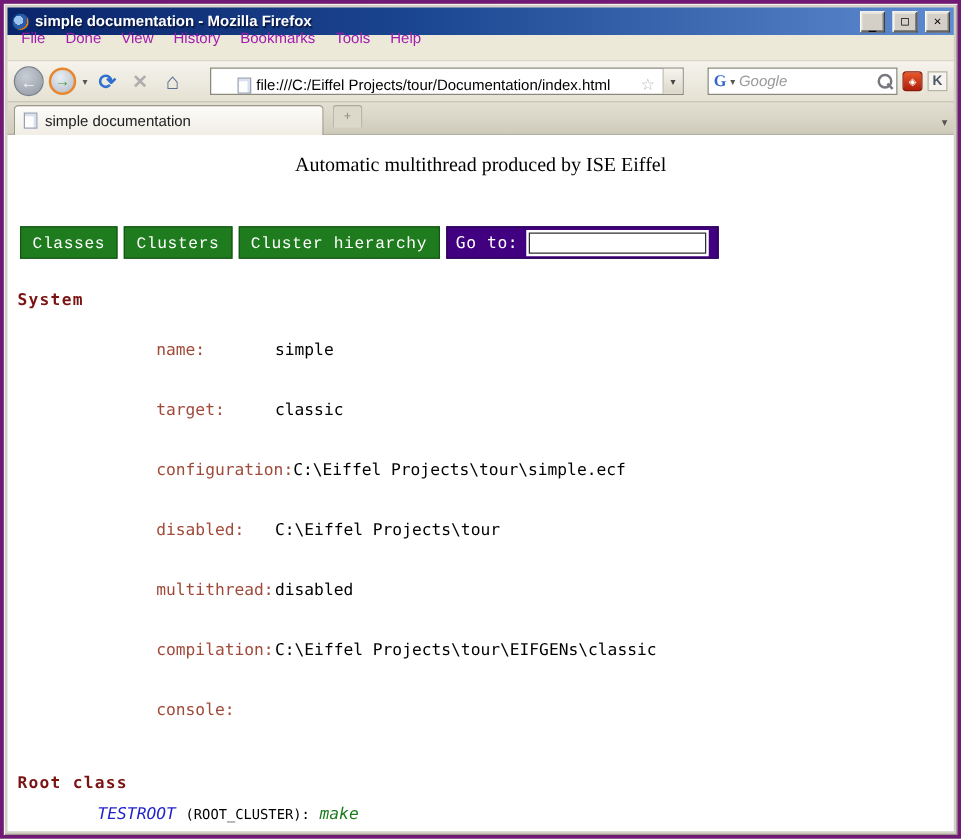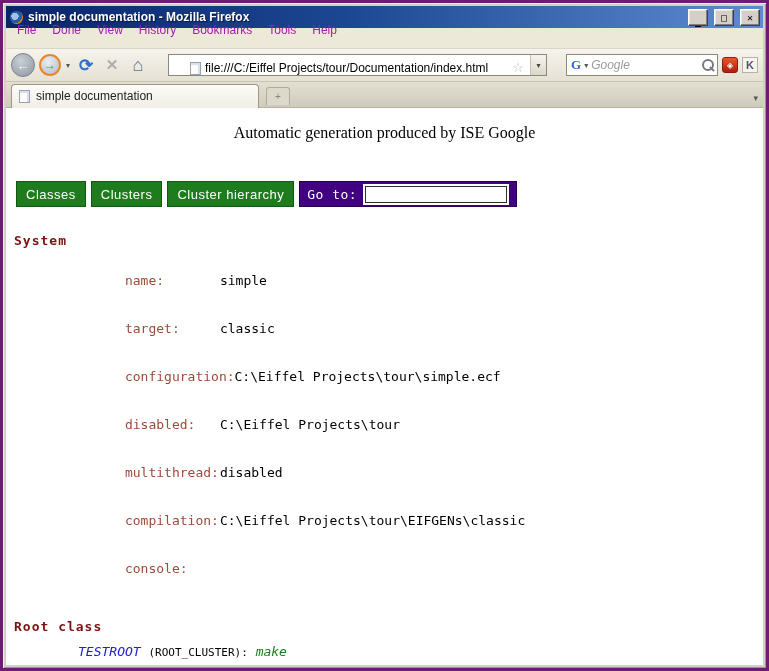--- a/index.html
+++ b/index.html
@@ -80,21 +80,21 @@
   .ext-red { width:16px; height:16px; flex:0 0 16px; border-radius:3px;
              background:linear-gradient(#E85828,#AE1F0E); border:1px solid #8E1A0C;
              display:flex; align-items:center; justify-content:center; color:#fff; font-size:8px; }
   .ext-red::before { content:"\25C8"; }
   .ext-k { width:16px; height:16px; flex:0 0 16px; background:#F6F4EE; border:1px solid #B6B2A4;
            color:#4E5668; font-weight:bold; font-size:11px;
            display:flex; align-items:center; justify-content:center; }
 
   
   .tabbar { height:26px; flex:0 0 26px; background:linear-gradient(#E3E0D3,#CFCBBB);
-            display:flex; align-items:center; padding:2px 4px 0 5px; border-bottom:1px solid #B6B2A2;
+            display:flex; align-items:flex-start; padding:2px 4px 0 5px; border-bottom:1px solid #B6B2A2;
             position:relative; }
   .tab { width:248px; height:24px; background:linear-gradient(#FDFCF9,#EFEDE4);
          border:1px solid #9C988A; border-bottom:none; border-radius:4px 4px 0 0;
          display:flex; align-items:center; gap:6px; padding:0 7px; font-size:12px; color:#222; }
   .tab-stub { width:24px; height:18px; margin-left:7px; background:#DCD8CA;
               border:1px solid #B0AC9E; border-bottom:none; border-radius:3px 3px 0 0;
               display:flex; align-items:center; justify-content:center;
               font-size:10px; color:#8A867A; }
   .tab-stub::before { content:"+"; }
   .alltabs-drop { position:absolute; right:5px; bottom:4px; font-size:9px; color:#555; }
@@ -102,21 +102,21 @@
 
   
   .content { flex:1; background:#fff; overflow:hidden;
              font-family:"DejaVu Sans Mono","Liberation Mono",monospace; font-size:13px; }
   .page-header { text-align:center; font-family:"Liberation Serif","DejaVu Serif",serif;
                  font-size:16px; color:#000; margin-top:16px; }
 
   .navbar { display:flex; align-items:stretch; height:26px; margin-left:10px; gap:5px; }
   .navbar-top { margin-top:39px; }
   .green-btn { background:#1E7C1E; border:1px solid #145614; color:#fff; font-size:13px;
-               font-family:Liberation Sans, sans-serif; display:flex; align-items:center; padding:0 9px;
+               font-family:Liberation Mono, monospace; display:flex; align-items:center; padding:0 9px;
                letter-spacing:0.5px; cursor:pointer; }
   .goto-bar { background:#400080; border:1px solid #2A0055; color:#fff; font-size:13px;
               display:flex; align-items:center; gap:8px; padding:0 7px; letter-spacing:0.5px; }
   .goto-input { width:142px; height:17px; border:1px solid #303030; background:#fff;
                 box-shadow:0 0 0 2px #fff; outline:none;
                 font-family:inherit; font-size:12px; margin-right:2px; }
 
   .section-heading { color:#7B1313; font-weight:bold; font-size:13px; letter-spacing:1px;
                      margin:26px 0 9px 8px; }
   .sys-row { margin-left:72px; line-height:16px; white-space:pre; }
@@ -195,21 +195,21 @@
     <div class="tab">
       <span class="page-ico"></span>
       <span>simple documentation</span>
     </div>
     <span class="tab-stub"></span>
     <span class="alltabs-drop"></span>
   </div>
 
   <div class="content">
 
-    <div class="page-header">Automatic generation produced by ISE Google</div>
+    <div class="page-header">Automatic multithread produced by ISE Eiffel</div>
 
     <div class="navbar navbar-top">
       <button class="green-btn">Classes</button>
       <button class="green-btn">Clusters</button>
       <button class="green-btn">Cluster hierarchy</button>
       <span class="goto-bar">
         <span>Go to:</span>
         <input class="goto-input" type="text" style="">
       </span>
     </div>

